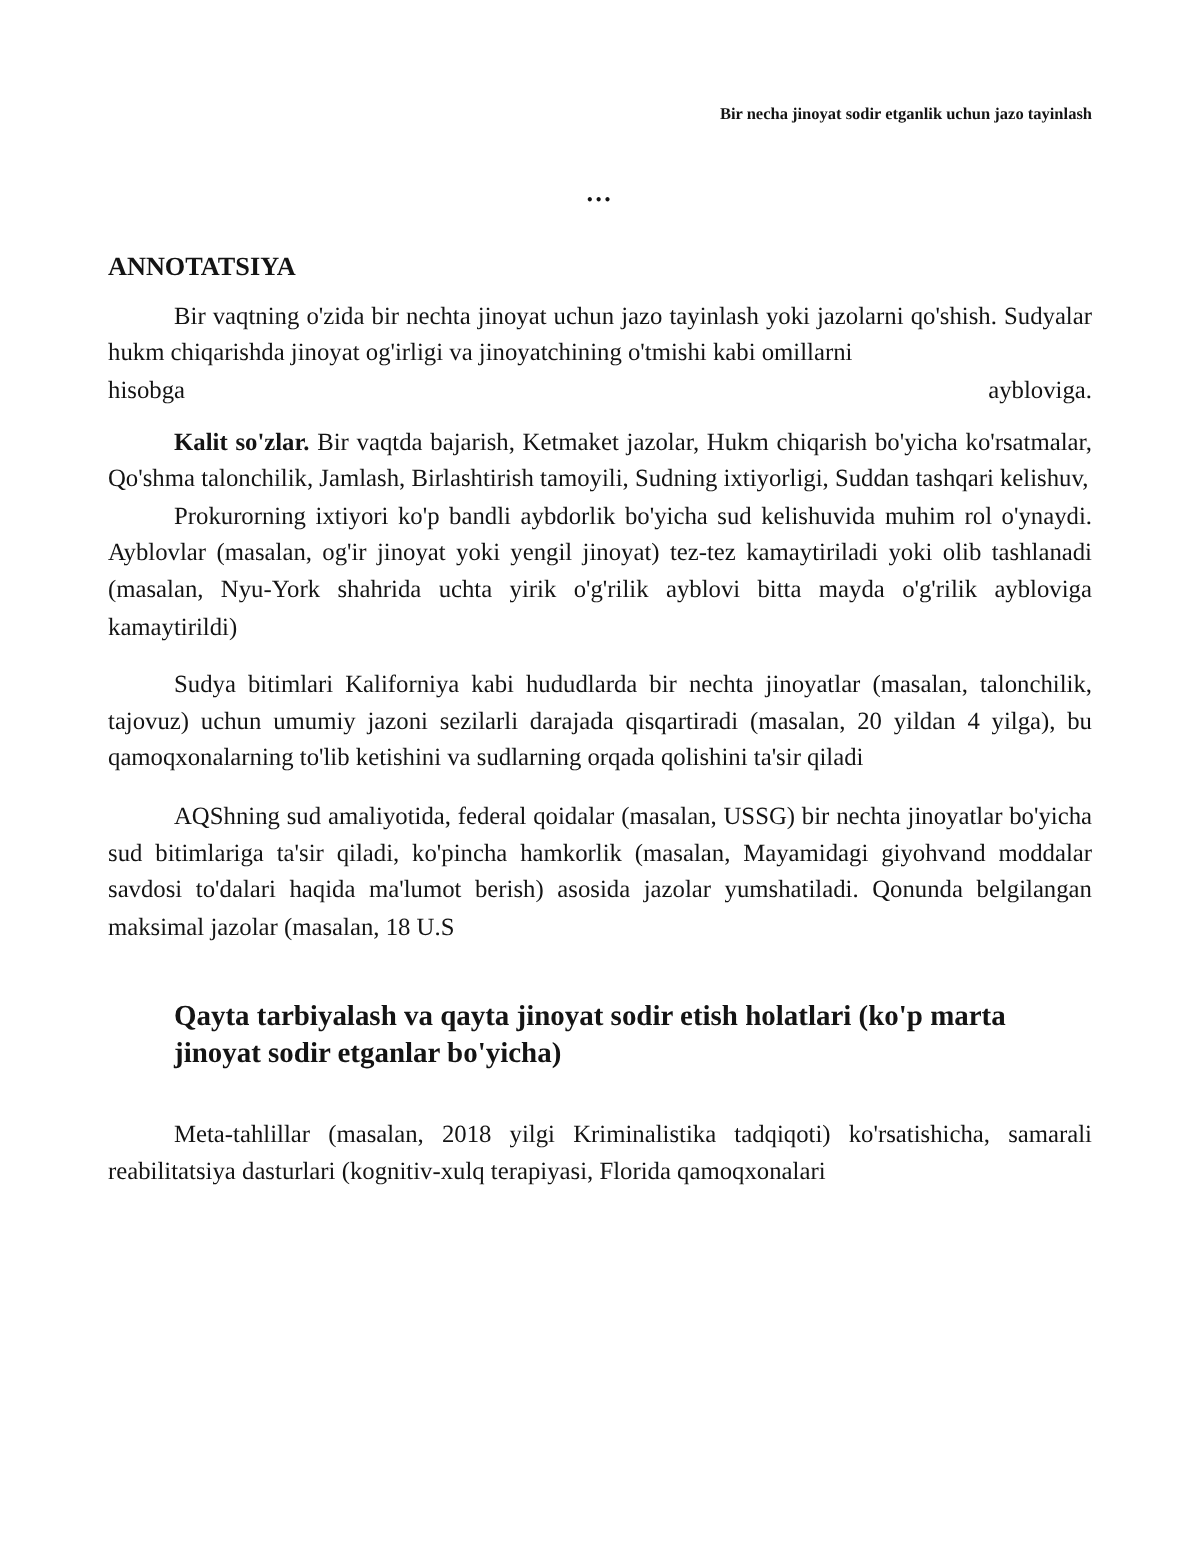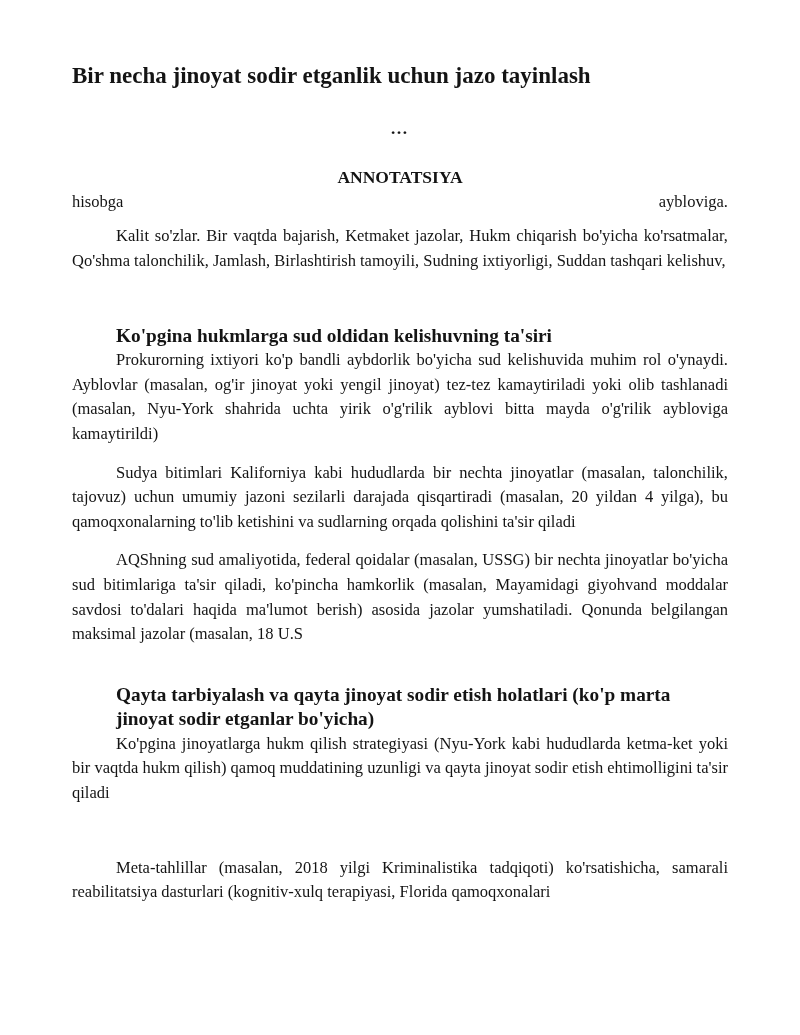--- a/index.html
+++ b/index.html
@@ -15,39 +15,38 @@
     width: 800px;
     height: 1035px;
     padding: 64px 72px 0 72px;
     background: #ffffff;
     font-family: "Liberation Serif", "DejaVu Serif", serif;
     font-size: 16.5px;
     line-height: 24.6px;
     color: #141414;
   }
   h1, h2, h3, p, div { margin: 0; padding: 0; }
-  .bold { font-weight: normal; }
+  .bold { font-weight: bold; }
   .doc-title {
-    font-size: 23px;
+    font-size: 11px;
     font-weight: bold;
-    text-align: left;
+    text-align: right;
     line-height: 24.6px;
   }
   .separator {
     font-size: 17.5px;
     font-weight: bold;
     text-align: center;
     margin-top: 27px;
     line-height: 24.6px;
     letter-spacing: 2px;
   }
   .annotation-heading {
     font-size: 17.5px;
     font-weight: bold;
-    text-align: center;
     margin-top: 25px;
     line-height: 24.6px;
   }
   .para {
     text-align: justify;
   }
   .indent { text-indent: 44px; }
   .intro-para { margin-top: 9px; }
   .last-line {
     display: flex;
@@ -56,48 +55,47 @@
   }
   .keywords-para { margin-top: 10px; }
   .section-heading {
     font-weight: bold;
     margin-left: 44px;
     text-align: left;
   }
   .sh-1 { margin-top: 50px; }
   .sh-2 { margin-top: 36px; }
   .mt-14 { margin-top: 14px; }
-  .mt-42 { margin-top: 50px; }
+  .mt-42 { margin-top: 29px; }
 </style>
 </head>
 <body>
 
 <div class="page">
 
   <h1 class="doc-title">Bir necha jinoyat sodir etganlik uchun jazo tayinlash</h1>
 
   <div class="separator">…</div>
 
   <h2 class="annotation-heading">ANNOTATSIYA</h2>
 
+  <p class="para indent intro-para">Bir vaqtning o'zida bir nechta jinoyat uchun jazo tayinlash yoki jazolarni qo'shish. Sudyalar hukm chiqarishda jinoyat og'irligi va jinoyatchining o'tmishi kabi omillarni</p>
 
   <div class="last-line">
     <span>hisobga</span>
     <span>aybloviga.</span>
   </div>
 
   <p class="para indent keywords-para"><span class="bold">Kalit so'zlar.</span><span> Bir vaqtda bajarish, Ketmaket jazolar, Hukm chiqarish bo'yicha ko'rsatmalar, Qo'shma talonchilik, Jamlash, Birlashtirish tamoyili, Sudning ixtiyorligi, Suddan tashqari kelishuv,</span></p>
 
-  <h3 class="section-heading sh-1">Ko'pgina hukmlarga sud oldidan kelishuvning ta'siri</h3>
 
   <p class="para indent">Prokurorning ixtiyori ko'p bandli aybdorlik bo'yicha sud kelishuvida muhim rol o'ynaydi. Ayblovlar (masalan, og'ir jinoyat yoki yengil jinoyat) tez-tez kamaytiriladi yoki olib tashlanadi (masalan, Nyu-York shahrida uchta yirik o'g'rilik ayblovi bitta mayda o'g'rilik aybloviga kamaytirildi)</p>
 
   <p class="para indent mt-14">Sudya bitimlari Kaliforniya kabi hududlarda bir nechta jinoyatlar (masalan, talonchilik, tajovuz) uchun umumiy jazoni sezilarli darajada qisqartiradi (masalan, 20 yildan 4 yilga), bu qamoqxonalarning to'lib ketishini va sudlarning orqada qolishini ta'sir qiladi</p>
 
   <p class="para indent mt-14">AQShning sud amaliyotida, federal qoidalar (masalan, USSG) bir nechta jinoyatlar bo'yicha sud bitimlariga ta'sir qiladi, ko'pincha hamkorlik (masalan, Mayamidagi giyohvand moddalar savdosi to'dalari haqida ma'lumot berish) asosida jazolar yumshatiladi.  Qonunda belgilangan maksimal jazolar (masalan, 18 U.S</p>
 
   <h3 class="section-heading sh-2">Qayta tarbiyalash va qayta jinoyat sodir etish holatlari (ko'p marta jinoyat sodir etganlar bo'yicha)</h3>
 
-  <p class="para indent">Ko'pgina jinoyatlarga hukm qilish strategiyasi (Nyu-York kabi hududlarda ketma-ket yoki bir vaqtda hukm qilish) qamoq muddatining uzunligi va qayta jinoyat sodir etish ehtimolligini ta'sir qiladi</p>
 
   <p class="para indent mt-42">Meta-tahlillar (masalan, 2018 yilgi Kriminalistika tadqiqoti) ko'rsatishicha, samarali reabilitatsiya dasturlari (kognitiv-xulq terapiyasi, Florida qamoqxonalari</p>
 
 </div>
 
 </body></html>

